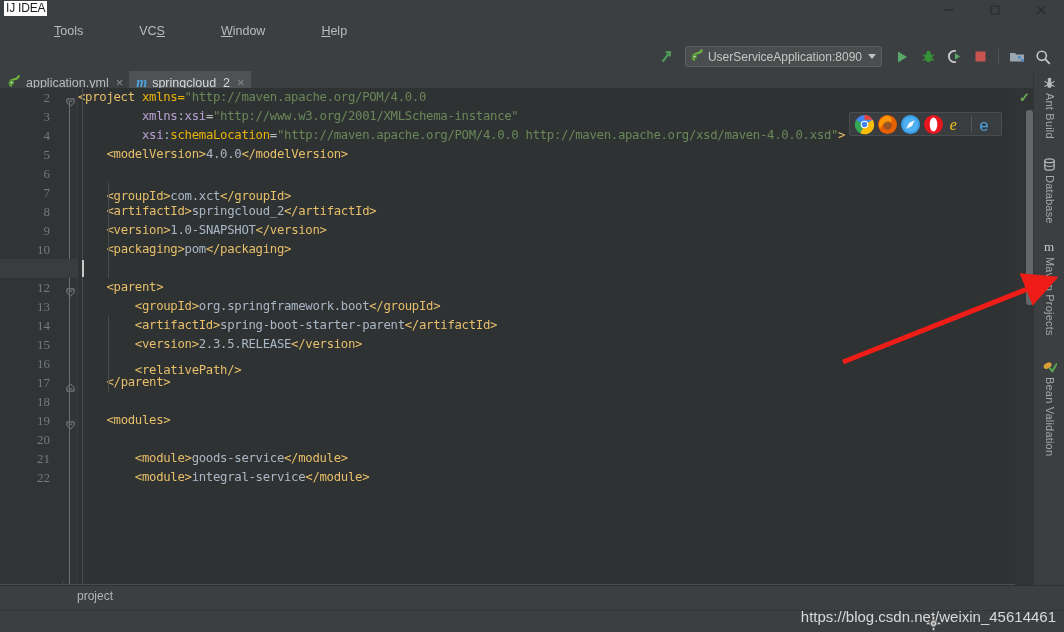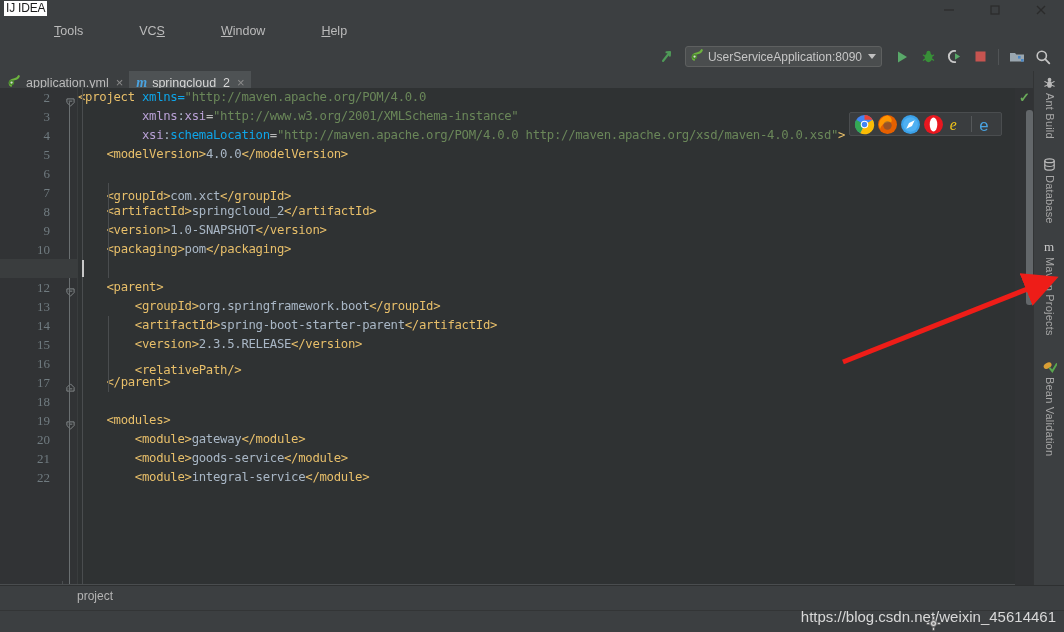--- a/index.html
+++ b/index.html
@@ -164,21 +164,21 @@
   }
   .caret {
     position: absolute; width: 2px; height: 17px; background: #c8c8c8;
   }
   .ind-guide {
     position: absolute; width: 1px; background: #4a4d4f;
   }
 
   
   .tg  { color: #e8bf6a; }  
-  .at  { color: #0ea5e9; text-align: center; }  
+  .at  { color: #eab308; text-align: center; }  
   .ns  { color: #b9a1d6; }  
   .st  { color: #6a8759; }  
   .tx  { color: #a9b7c6; }  
   .eq  { color: #bababa; }
 
   
   .fold {
     position: absolute; left: 4px;
     width: 9px; height: 9px;
   }
@@ -437,21 +437,20 @@
         <div class="codeline" style="top: 152px;">    <span class="tg">&lt;packaging&gt;</span><span class="tx">pom</span><span class="tg">&lt;/packaging&gt;</span></div>
         <div class="codeline" style="top: 171px;"></div>
         <div class="codeline" style="top: 190px;">    <span class="tg">&lt;parent&gt;</span></div>
         <div class="codeline" style="top: 209px;">        <span class="tg">&lt;groupId&gt;</span><span class="tx">org.springframework.boot</span><span class="tg">&lt;/groupId&gt;</span></div>
         <div class="codeline" style="top: 228px;">        <span class="tg">&lt;artifactId&gt;</span><span class="tx">spring-boot-starter-parent</span><span class="tg">&lt;/artifactId&gt;</span></div>
         <div class="codeline" style="top: 247px;">        <span class="tg">&lt;version&gt;</span><span class="tx">2.3.5.RELEASE</span><span class="tg">&lt;/version&gt;</span></div>
         <div class="codeline" style="top: 273px;">        <span class="tg">&lt;relativePath/&gt;</span></div>
         <div class="codeline" style="top: 285px;">    <span class="tg">&lt;/parent&gt;</span></div>
         <div class="codeline" style="top: 304px;"></div>
         <div class="codeline" style="top: 323px;">    <span class="tg">&lt;modules&gt;</span></div>
-        <div class="codeline" style="top: 342px;">        <span class="tg">&lt;module&gt;</span><span class="tx">gateway</span><span class="tg">&lt;/module&gt;</span></div>
         <div class="codeline" style="top: 361px;">        <span class="tg">&lt;module&gt;</span><span class="tx">goods-service</span><span class="tg">&lt;/module&gt;</span></div>
         <div class="codeline" style="top: 380px;">        <span class="tg">&lt;module&gt;</span><span class="tx">integral-service</span><span class="tg">&lt;/module&gt;</span></div>
         <div class="ind-guide" style="left: 4px; top: 0px; height: 497px;"></div>
         <div class="ind-guide" style="left: 30px; top: 95px; height: 95px;"></div>
         <div class="ind-guide" style="left: 30px; top: 228px; height: 76px;"></div>
         <div class="caret" style="top: 172px; left: 4px;"></div>
       </div>
   </div>
   <div class="editor-bottom-sep"></div>
   <div class="vert-sep-1"></div>

